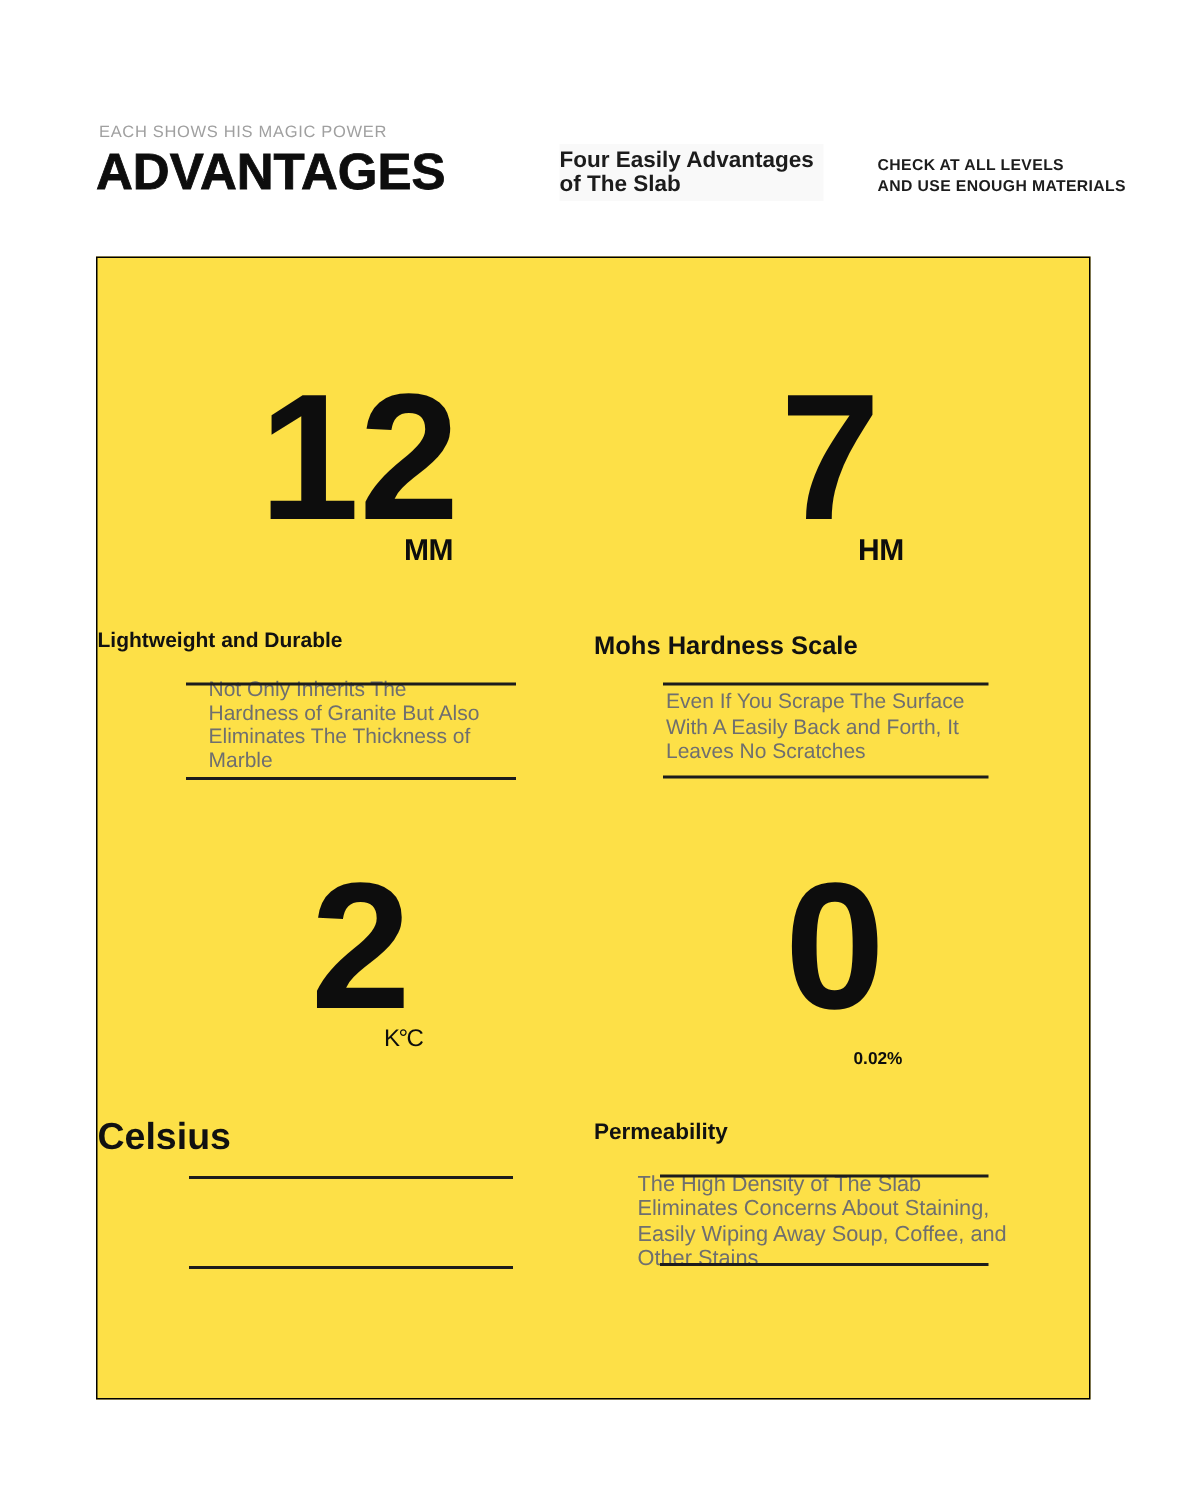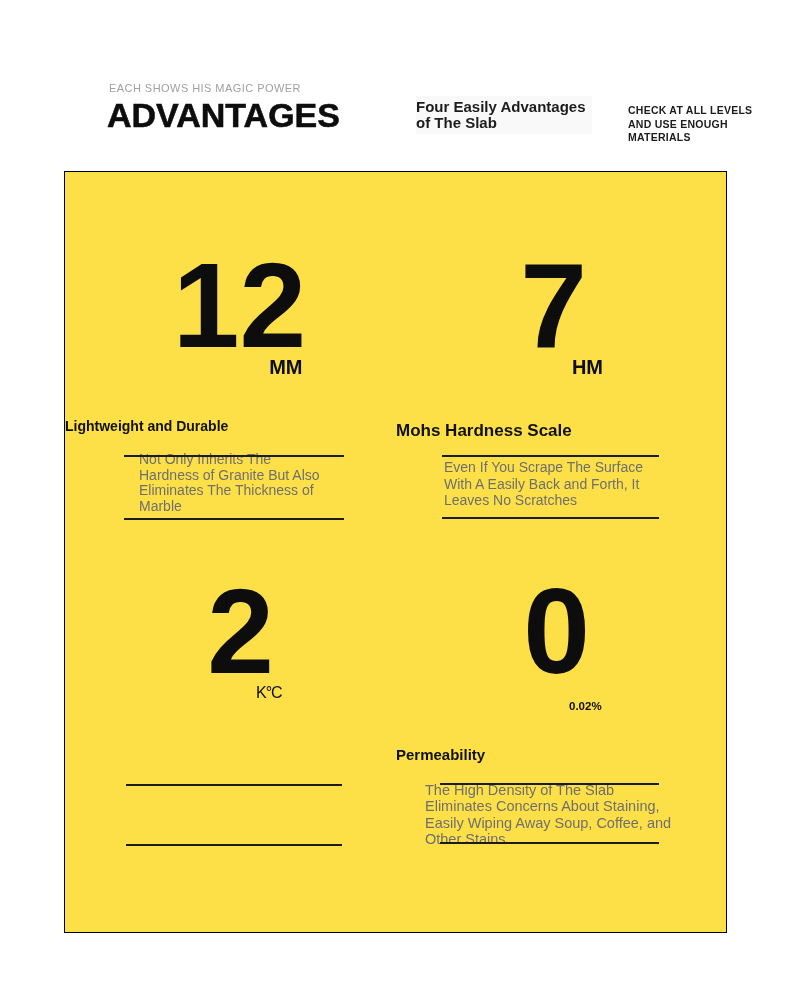--- a/index.html
+++ b/index.html
@@ -4,21 +4,21 @@
 <style>
   * { margin: 0; padding: 0; box-sizing: border-box; }
   html, body { width: 790px; height: 1000px; }
   body {
     position: relative;
     background: #ffffff;
     font-family: "Liberation Sans", sans-serif;
     color: #111111;
     overflow: hidden;
   }
-  .abs { position: absolute; margin-left: 43px; }
+  .abs { position: absolute; }
   .pre { white-space: pre-line; }
 
   
   .tagline {
     left: 66px; top: 82px;
     font-size: 11px; font-weight: 400;
     letter-spacing: 0.45px;
     color: #a0a0a0;
   }
   .main-title {
@@ -152,20 +152,21 @@
     <div class="desc pre">Even If You Scrape The Surface
 With A Easily Back and Forth, It
 Leaves No Scratches</div>
     <div class="rule rule-top"></div>
     <div class="rule rule-bottom"></div>
   </section>
 
   <section class="quad q3">
     <div class="num">2</div>
     <div class="unit">K°C</div>
+    <div class="qtitle">Celsius</div>
     <div class="rule rule-top"></div>
     <div class="rule rule-bottom"></div>
   </section>
 
   <section class="quad q4">
     <div class="num">0</div>
     <div class="unit">0.02%</div>
     <div class="qtitle">Permeability</div>
     <div class="desc pre">The High Density of The Slab
 Eliminates Concerns About Staining,

